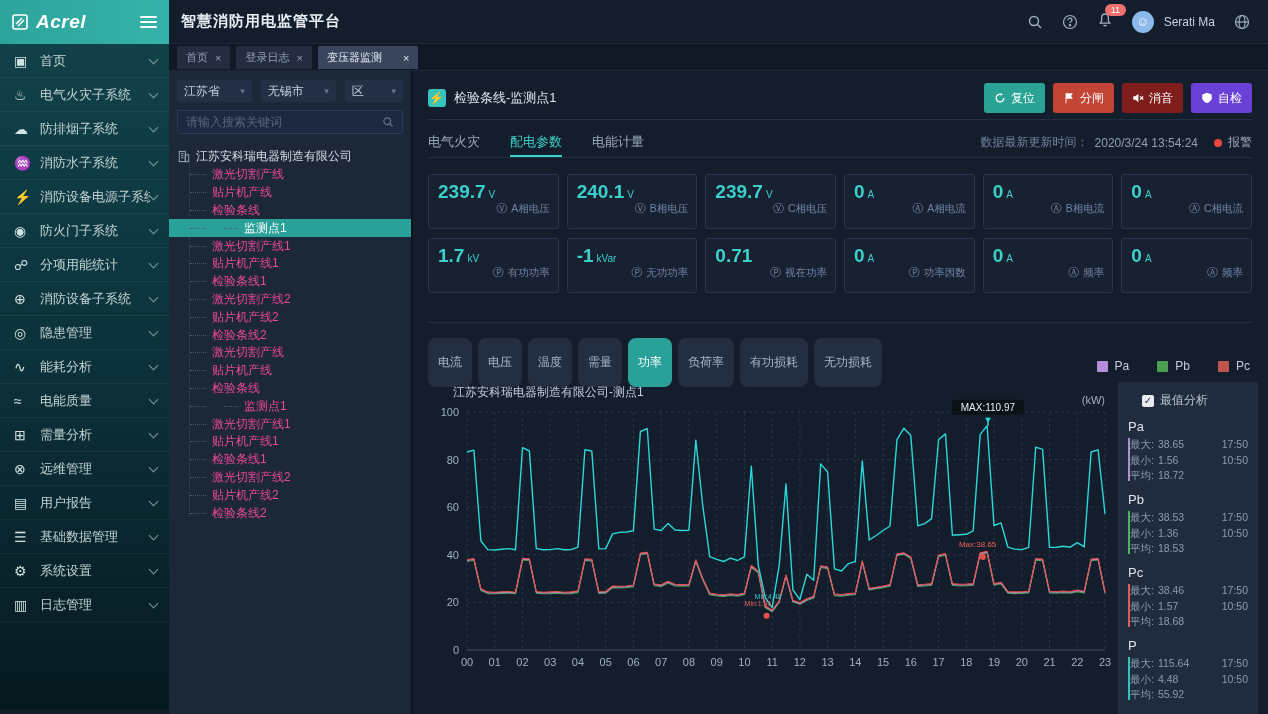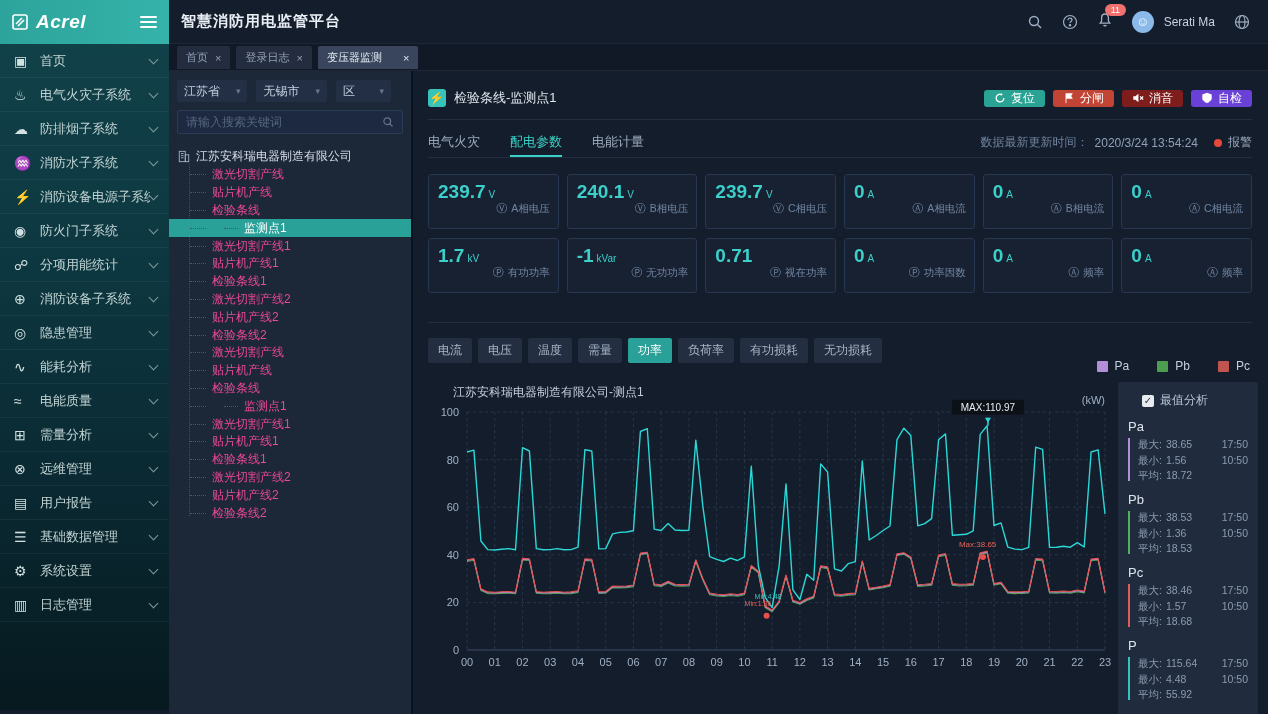--- a/index.html
+++ b/index.html
@@ -38,21 +38,21 @@
   .tabbar { position:absolute; left:169px; top:44px; right:0; height:27px; background:#111927;
     border-bottom:1px solid #1d2736; display:flex; align-items:flex-end; gap:6px; padding:0 0 0 8px; }
   .ctab { background:#232d3f; color:#93a2b6; font-size:11px; padding:4px 9px; border-radius:2px 2px 0 0;
     display:flex; align-items:center; gap:7px; cursor:pointer; margin-bottom:1px; }
   .ctab.active { background:#39455c; color:#dde5ee;gap:21px; }
   .t-close { font-size:11px; cursor:pointer; }
 
   
   .treepanel { position:absolute; left:169px; top:71px; width:244px; bottom:0; background:#1c2737;
     border-right:2px solid #0c1320; }
-  .selects { display:flex; gap:9px; padding:9px 20px 0 8px; }
+  .selects { display:flex; gap:9px; padding:9px 8px 0 8px; }
   .sel { background:#232f44; height:22px; border-radius:2px; font-size:12px; color:#c3cfdf;
     padding:0 7px; display:flex; align-items:center; justify-content:space-between; cursor:pointer; }
   .sel .caret { color:#66758c; font-size:9px; margin-left:6px; }
   .sel1,.sel2 { width:80px; } .sel3 { width:62px; }
   .search { margin:8px 8px 0; height:24px; background:#1d2940; border:1px solid #2b3a55; border-radius:2px;
     display:flex; align-items:center; padding:0 8px; }
   .search .ph { font-size:12px; color:#55657e; flex:1; }
   .tree { margin-top:13px; font-size:12px; position:relative; }
   .tree-company { display:flex; align-items:center; gap:6px; padding-left:9px; height:18px; color:#d6dfe9; cursor:pointer; }
   .tree-rows { position:relative; margin-top:1px; }
@@ -62,21 +62,21 @@
   .trow .conn2 { display:inline-block; width:14px; border-top:1px dotted #46586f; margin:0 6px 0 12px; }
   .trow.selected { background:#2aa198; color:#fff; }
 
   
   .main { position:absolute; left:413px; top:71px; right:0; bottom:0; background:#141d2b; }
   .dev-header { position:absolute; top:9px; left:15px; right:16px; height:36px; display:flex; align-items:center; }
   .dev-icon { width:18px; height:18px; background:#35c3ba; color:#0c3a3a; border-radius:3px; font-size:12px;
     display:flex; align-items:center; justify-content:center; margin-right:8px; }
   .dev-name { font-size:13px; color:#dfe6ee; }
   .dev-buttons { margin-left:auto; display:flex; gap:8px; }
-  .dbtn { height:17px; padding:0 10px; border:none; border-radius:3px; color:#fff; font-size:12px;
+  .dbtn { height:30px; padding:0 10px; border:none; border-radius:3px; color:#fff; font-size:12px;
     display:flex; align-items:center; gap:5px; cursor:pointer; font-family:inherit; }
   .hr1 { position:absolute; top:48px; left:15px; right:16px; border-top:1px solid #222e42; }
   .param-row { position:absolute; top:57px; left:15px; right:16px; height:29px; display:flex; align-items:center; }
   .ptabs { display:flex; gap:30px; height:100%; }
   .ptab { font-size:13px; color:#9aa9bc; cursor:pointer; padding-top:5px; }
   .ptab.active { color:#3ad0c6; border-bottom:2px solid #3ad0c6; }
   .hr-tabs { position:absolute; top:86px; left:15px; right:16px; border-top:1px solid #222e42; }
   .upd { margin-left:auto; display:flex; align-items:center; gap:6px; font-size:12px; }
   .upd-label { color:#70829e; } .upd-val { color:#8fa0b6; }
   .alarm-dot { width:8px; height:8px; border-radius:50%; background:#e5493d; margin-left:10px; }
@@ -86,38 +86,38 @@
     grid-template-columns:repeat(6,1fr); gap:9px 8px; }
   .card { height:55px; border:1px solid #273750; border-radius:3px; background:rgba(32,44,64,.35);
     padding:6px 9px; position:relative; }
   .card-val { color:#3bd0ca; font-size:19px; font-weight:bold; }
   .card-unit { color:#3bd0ca; font-size:10px; margin-left:3px; }
   .card-label { position:absolute; right:8px; bottom:12px; font-size:10.5px; color:#7084a0; }
   .cl-letter { margin-right:4px; font-size:11px; }
   .hr2 { position:absolute; top:251px; left:15px; right:16px; border-top:1px solid #222e42; }
 
   .chips { position:absolute; top:267px; left:15px; display:flex; gap:6px; }
-  .chip { background:#232e41; color:#a9b6c8; font-size:12px; padding:4px 10px; border-radius:2px; cursor:pointer; }
+  .chip { background:#232e41; color:#a9b6c8; font-size:12px; padding:16px 10px; border-radius:8px; cursor:pointer; }
   .chip.active { background:#2aa198; color:#fff; }
   .legend { position:absolute; top:288px; right:18px; display:flex; gap:28px; align-items:center; }
   .leg { display:flex; align-items:center; gap:7px; cursor:pointer; }
   .leg-box { width:11px; height:11px; border-radius:1px; }
   .leg-lab { font-size:12px; color:#c3cfdf; }
   .chart-title { position:absolute; top:313px; left:40px; font-size:12px; color:#c3cfdf; }
   #chart-svg { position:absolute; top:323px; left:20px; }
 
   .stats { position:absolute; top:311px; right:10px; width:140px; background:#202c3e; border-radius:2px;
     padding:8px 10px 6px; }
   .stats-check { display:flex; align-items:center; gap:6px; margin:2px 0 10px 14px; cursor:pointer; }
   .chk { width:12px; height:12px; background:#e8ecf1; border-radius:2px; color:#2b3442; font-size:10px;
     display:flex; align-items:center; justify-content:center; }
   .stats-check .lab { font-size:12px; color:#b9c4d4; }
   .stat-group { margin-bottom:11px; }
   .g-name { font-size:13px; color:#dde4ec; margin-bottom:4px; }
-  .g-rows { border-left:2px solid #888; padding-left:8px; display:flex; flex-direction:column; gap:3.5px; }
+  .g-rows { border-left:2px solid #888; padding-left:0; display:flex; flex-direction:column; gap:3.5px; }
   .g-row { display:flex; font-size:10.5px; color:#8b9bb0; line-height:12px; }
   .g-row .val { margin-left:4px; }
   .g-row .time { margin-left:auto; padding-left:4px; }
 
   .grid { stroke:#27354c; stroke-dasharray:3 3; stroke-width:1; }
   .axis { stroke:#3c4c64; stroke-width:1; }
   .ytick { fill:#9fb0c4; font-size:11px; text-anchor:end; }
   .xtick { fill:#9fb0c4; font-size:11px; text-anchor:middle; }
   .kw { fill:#9fb0c4; font-size:11px; text-anchor:end; }
 </style>

